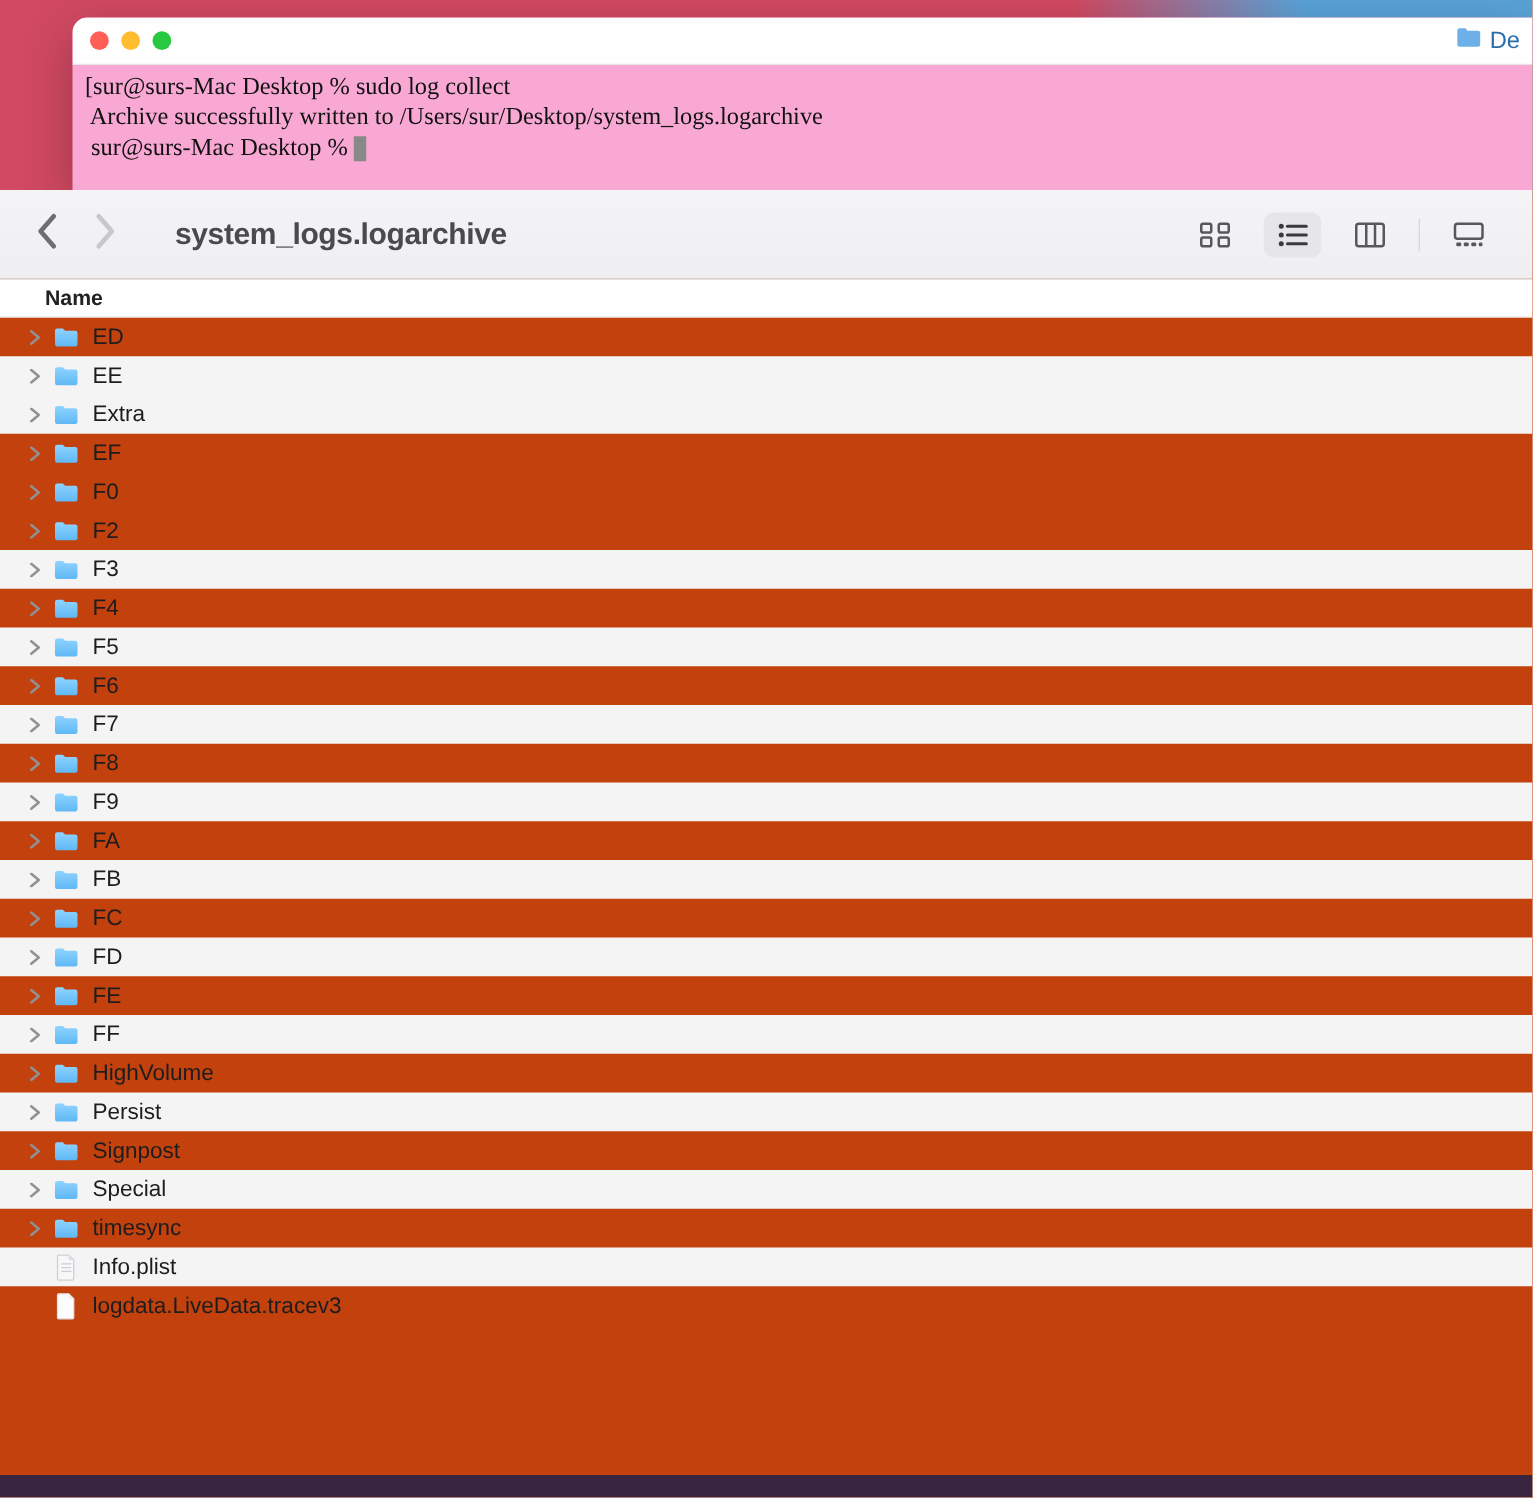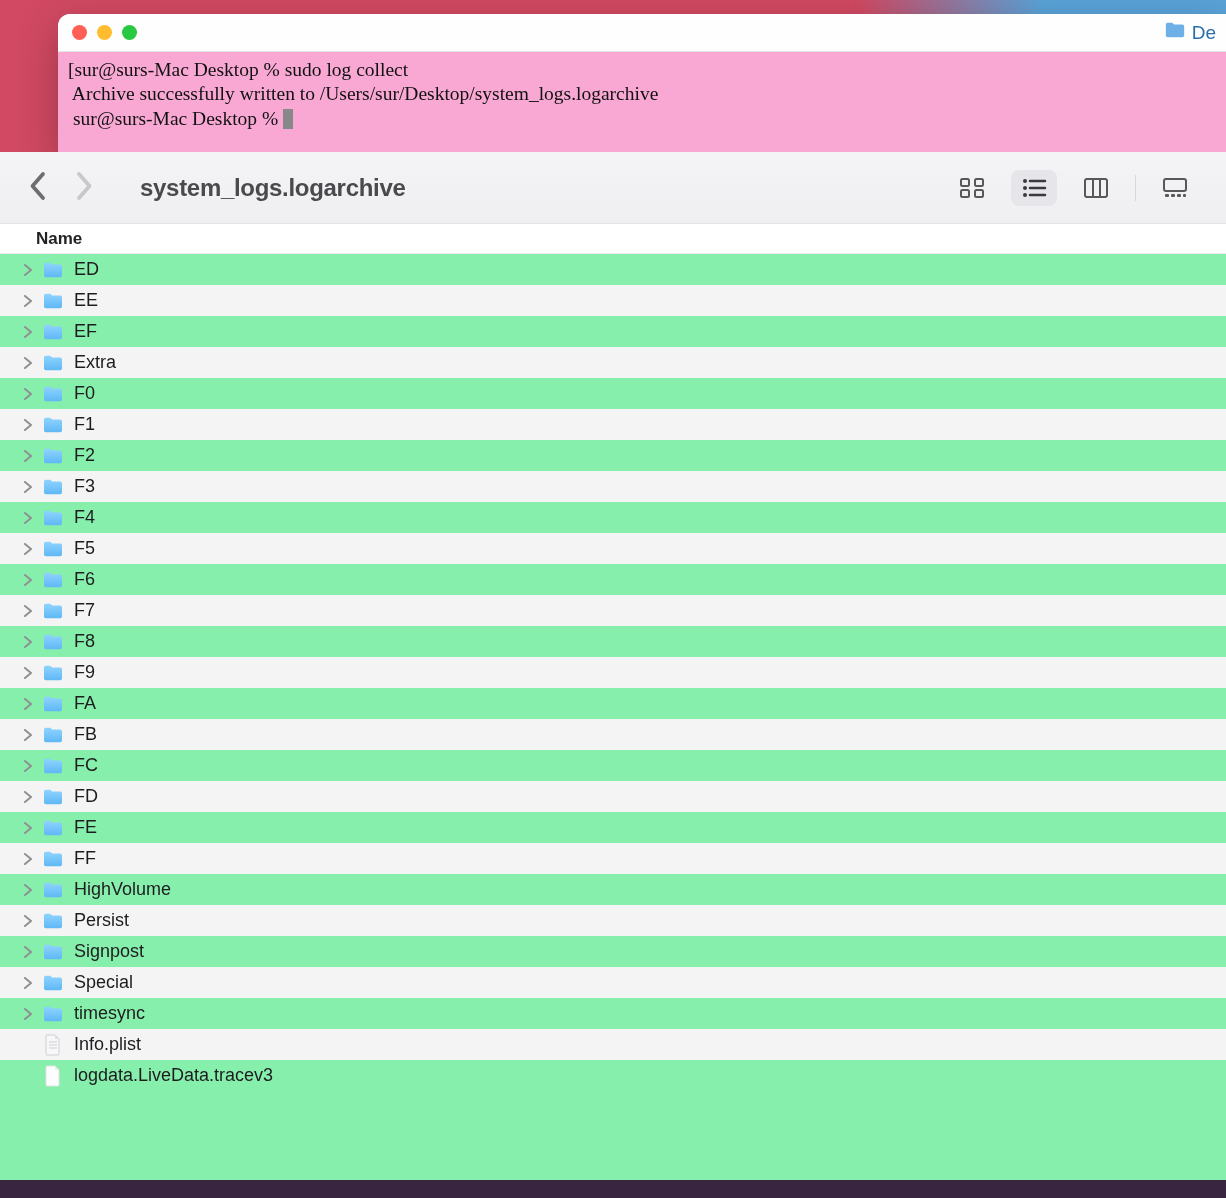--- a/index.html
+++ b/index.html
@@ -73,21 +73,21 @@
       display: inline-block;
       width: 10px; height: 20px;
       background: #888;
       vertical-align: text-bottom;
     }
     
     .finder-window {
       position: absolute;
       top: 152px;
       left: 0; right: 0; bottom: 18px;
-      background: #86efac;
+      background: #c2410c;
       z-index: 2;
       display: flex;
       flex-direction: column;
     }
     .finder-toolbar {
       height: 72px;
       background: linear-gradient(#f4f3f5, #efeef0);
       border-bottom: 1px solid #e2e1e3;
       display: flex;
       align-items: center;
@@ -273,95 +273,76 @@
               <linearGradient id="fg" x1="0" y1="0" x2="0" y2="1">
                 <stop offset="0" stop-color="#8fd3ff"></stop>
                 <stop offset="1" stop-color="#5fb8f5"></stop>
               </linearGradient>
             </defs>
             <path fill="url(#fg)" d="M2 4a2 2 0 0 1 2-2h5l2 2h9a2 2 0 0 1 2 2v10a2 2 0 0 1-2 2H4a2 2 0 0 1-2-2V4z"></path>
           </svg>
         </div>
         <div class="item-name">EE</div>
       </div>
+      <div class="file-row alt">
+        <div class="disclosure">
+          <svg width="10" height="12" viewBox="0 0 10 12">
+            <path d="M2 1 L8 6 L2 11" fill="none" stroke="currentColor" stroke-width="2" stroke-linecap="round" stroke-linejoin="round"></path>
+          </svg>
+        </div>
+        <div class="item-icon folder">
+          <svg viewBox="0 0 24 20">
+            <defs>
+              <linearGradient id="fg" x1="0" y1="0" x2="0" y2="1">
+                <stop offset="0" stop-color="#8fd3ff"></stop>
+                <stop offset="1" stop-color="#5fb8f5"></stop>
+              </linearGradient>
+            </defs>
+            <path fill="url(#fg)" d="M2 4a2 2 0 0 1 2-2h5l2 2h9a2 2 0 0 1 2 2v10a2 2 0 0 1-2 2H4a2 2 0 0 1-2-2V4z"></path>
+          </svg>
+        </div>
+        <div class="item-name">Extra</div>
+      </div>
       <div class="file-row">
         <div class="disclosure">
           <svg width="10" height="12" viewBox="0 0 10 12">
             <path d="M2 1 L8 6 L2 11" fill="none" stroke="currentColor" stroke-width="2" stroke-linecap="round" stroke-linejoin="round"></path>
           </svg>
         </div>
         <div class="item-icon folder">
           <svg viewBox="0 0 24 20">
             <defs>
               <linearGradient id="fg" x1="0" y1="0" x2="0" y2="1">
                 <stop offset="0" stop-color="#8fd3ff"></stop>
                 <stop offset="1" stop-color="#5fb8f5"></stop>
               </linearGradient>
             </defs>
             <path fill="url(#fg)" d="M2 4a2 2 0 0 1 2-2h5l2 2h9a2 2 0 0 1 2 2v10a2 2 0 0 1-2 2H4a2 2 0 0 1-2-2V4z"></path>
           </svg>
         </div>
         <div class="item-name">EF</div>
       </div>
-      <div class="file-row alt">
-        <div class="disclosure">
-          <svg width="10" height="12" viewBox="0 0 10 12">
-            <path d="M2 1 L8 6 L2 11" fill="none" stroke="currentColor" stroke-width="2" stroke-linecap="round" stroke-linejoin="round"></path>
-          </svg>
-        </div>
-        <div class="item-icon folder">
-          <svg viewBox="0 0 24 20">
-            <defs>
-              <linearGradient id="fg" x1="0" y1="0" x2="0" y2="1">
-                <stop offset="0" stop-color="#8fd3ff"></stop>
-                <stop offset="1" stop-color="#5fb8f5"></stop>
-              </linearGradient>
-            </defs>
-            <path fill="url(#fg)" d="M2 4a2 2 0 0 1 2-2h5l2 2h9a2 2 0 0 1 2 2v10a2 2 0 0 1-2 2H4a2 2 0 0 1-2-2V4z"></path>
-          </svg>
-        </div>
-        <div class="item-name">Extra</div>
-      </div>
       <div class="file-row">
         <div class="disclosure">
           <svg width="10" height="12" viewBox="0 0 10 12">
             <path d="M2 1 L8 6 L2 11" fill="none" stroke="currentColor" stroke-width="2" stroke-linecap="round" stroke-linejoin="round"></path>
           </svg>
         </div>
         <div class="item-icon folder">
           <svg viewBox="0 0 24 20">
             <defs>
               <linearGradient id="fg" x1="0" y1="0" x2="0" y2="1">
                 <stop offset="0" stop-color="#8fd3ff"></stop>
                 <stop offset="1" stop-color="#5fb8f5"></stop>
               </linearGradient>
             </defs>
             <path fill="url(#fg)" d="M2 4a2 2 0 0 1 2-2h5l2 2h9a2 2 0 0 1 2 2v10a2 2 0 0 1-2 2H4a2 2 0 0 1-2-2V4z"></path>
           </svg>
         </div>
         <div class="item-name">F0</div>
-      </div>
-      <div class="file-row alt">
-        <div class="disclosure">
-          <svg width="10" height="12" viewBox="0 0 10 12">
-            <path d="M2 1 L8 6 L2 11" fill="none" stroke="currentColor" stroke-width="2" stroke-linecap="round" stroke-linejoin="round"></path>
-          </svg>
-        </div>
-        <div class="item-icon folder">
-          <svg viewBox="0 0 24 20">
-            <defs>
-              <linearGradient id="fg" x1="0" y1="0" x2="0" y2="1">
-                <stop offset="0" stop-color="#8fd3ff"></stop>
-                <stop offset="1" stop-color="#5fb8f5"></stop>
-              </linearGradient>
-            </defs>
-            <path fill="url(#fg)" d="M2 4a2 2 0 0 1 2-2h5l2 2h9a2 2 0 0 1 2 2v10a2 2 0 0 1-2 2H4a2 2 0 0 1-2-2V4z"></path>
-          </svg>
-        </div>
-        <div class="item-name">F1</div>
       </div>
       <div class="file-row">
         <div class="disclosure">
           <svg width="10" height="12" viewBox="0 0 10 12">
             <path d="M2 1 L8 6 L2 11" fill="none" stroke="currentColor" stroke-width="2" stroke-linecap="round" stroke-linejoin="round"></path>
           </svg>
         </div>
         <div class="item-icon folder">
           <svg viewBox="0 0 24 20">
             <defs>

